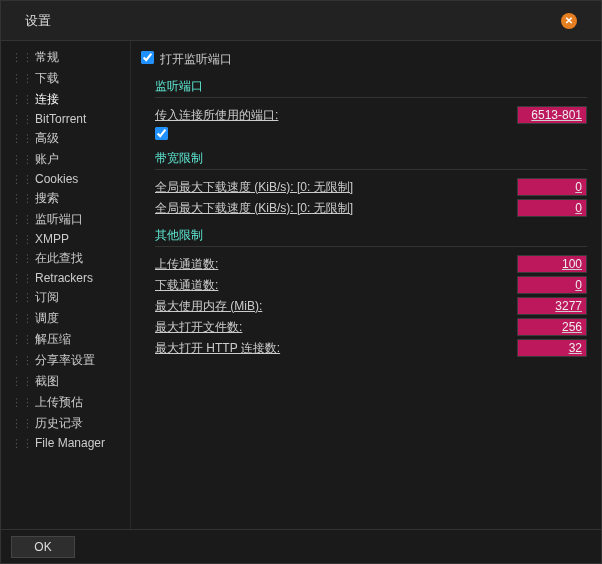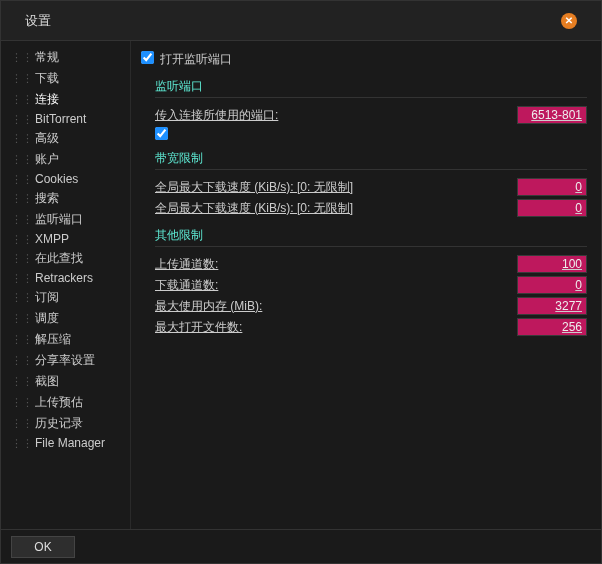--- a/index.html
+++ b/index.html
@@ -164,20 +164,24 @@
           <input class="field-input" value="0" style="">
         </div>
         <div class="field-row">
           <span class="field-label">最大使用内存 (MiB):</span>
           <input class="field-input" value="3277" style="">
         </div>
         <div class="field-row">
           <span class="field-label">最大打开文件数:</span>
           <input class="field-input" value="256" style="">
         </div>
+        <div class="field-row">
+          <span class="field-label">最大打开 HTTP 连接数:</span>
+          <input class="field-input" value="32" style="">
+        </div>
       </div>
 
     </div>
   </div>
 
   <div class="footer">
     <div class="btn">OK</div>
   </div>
 
 </div>

